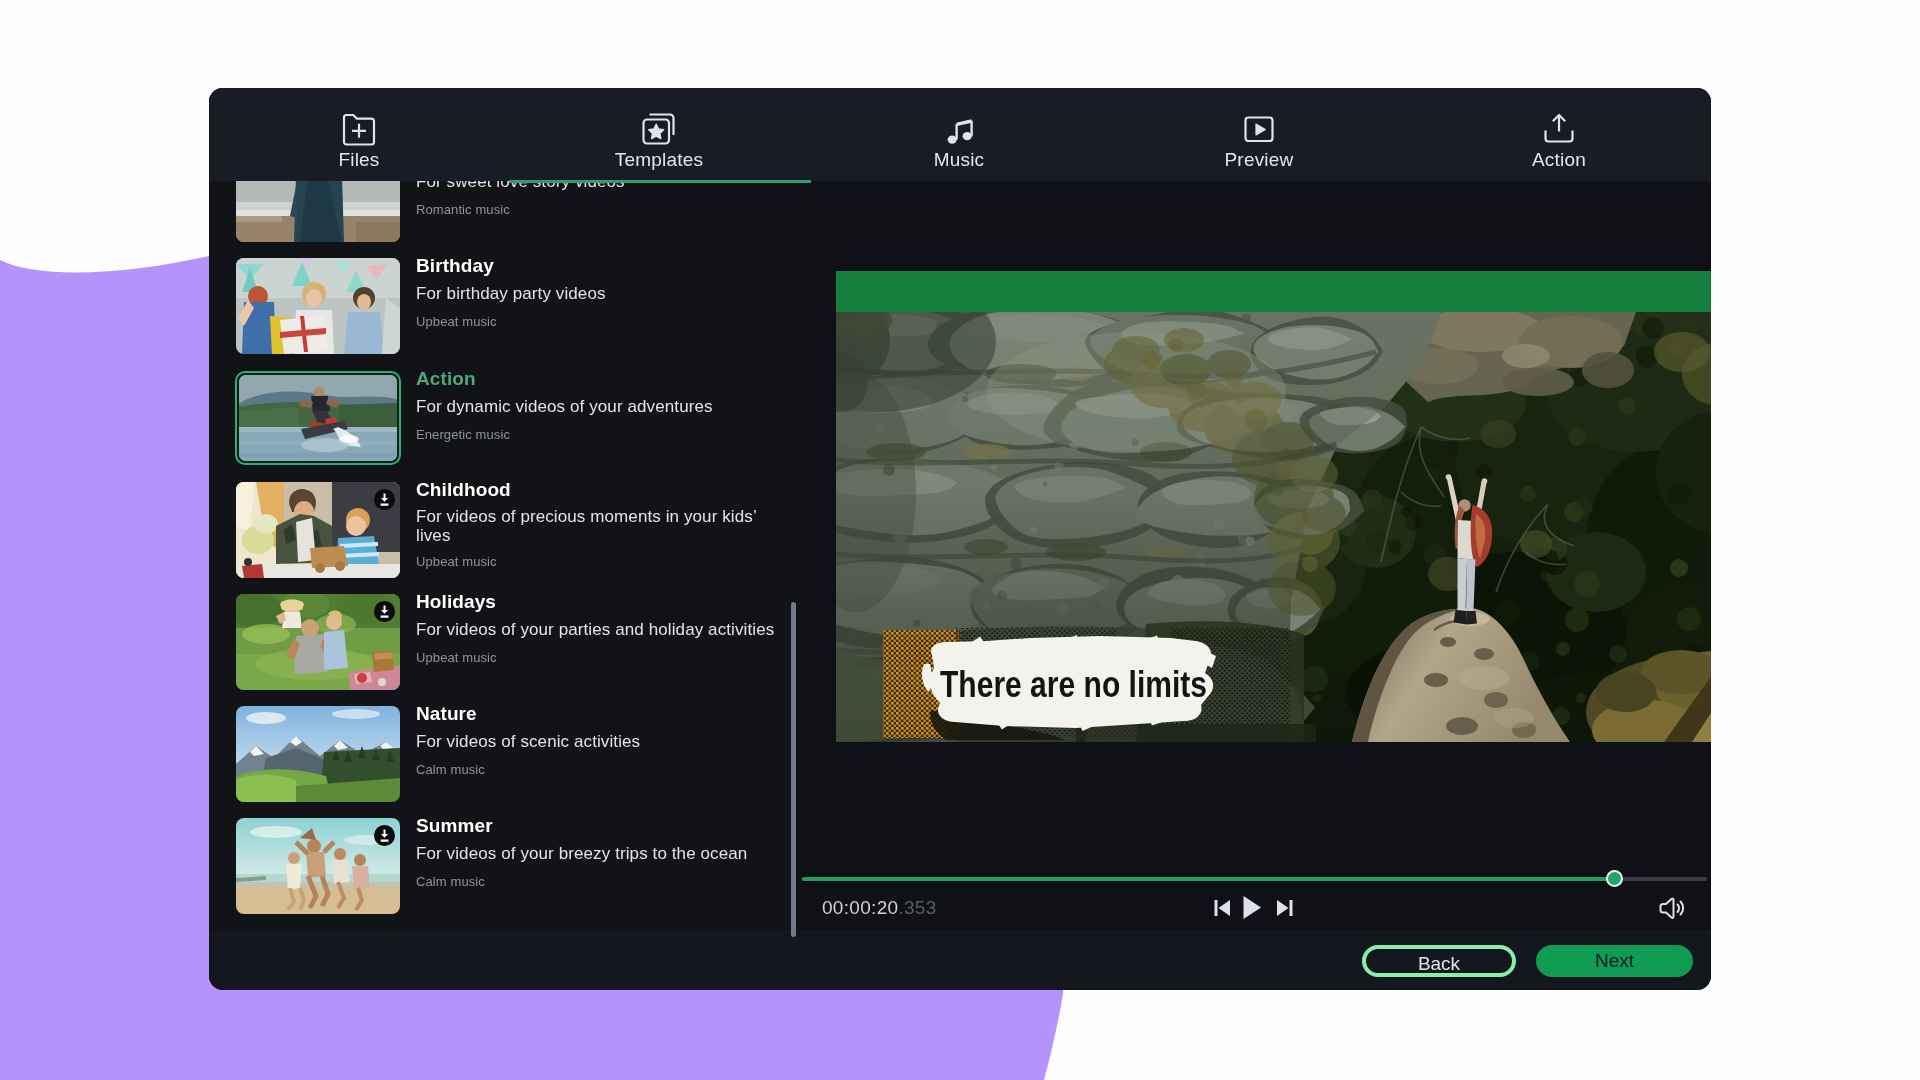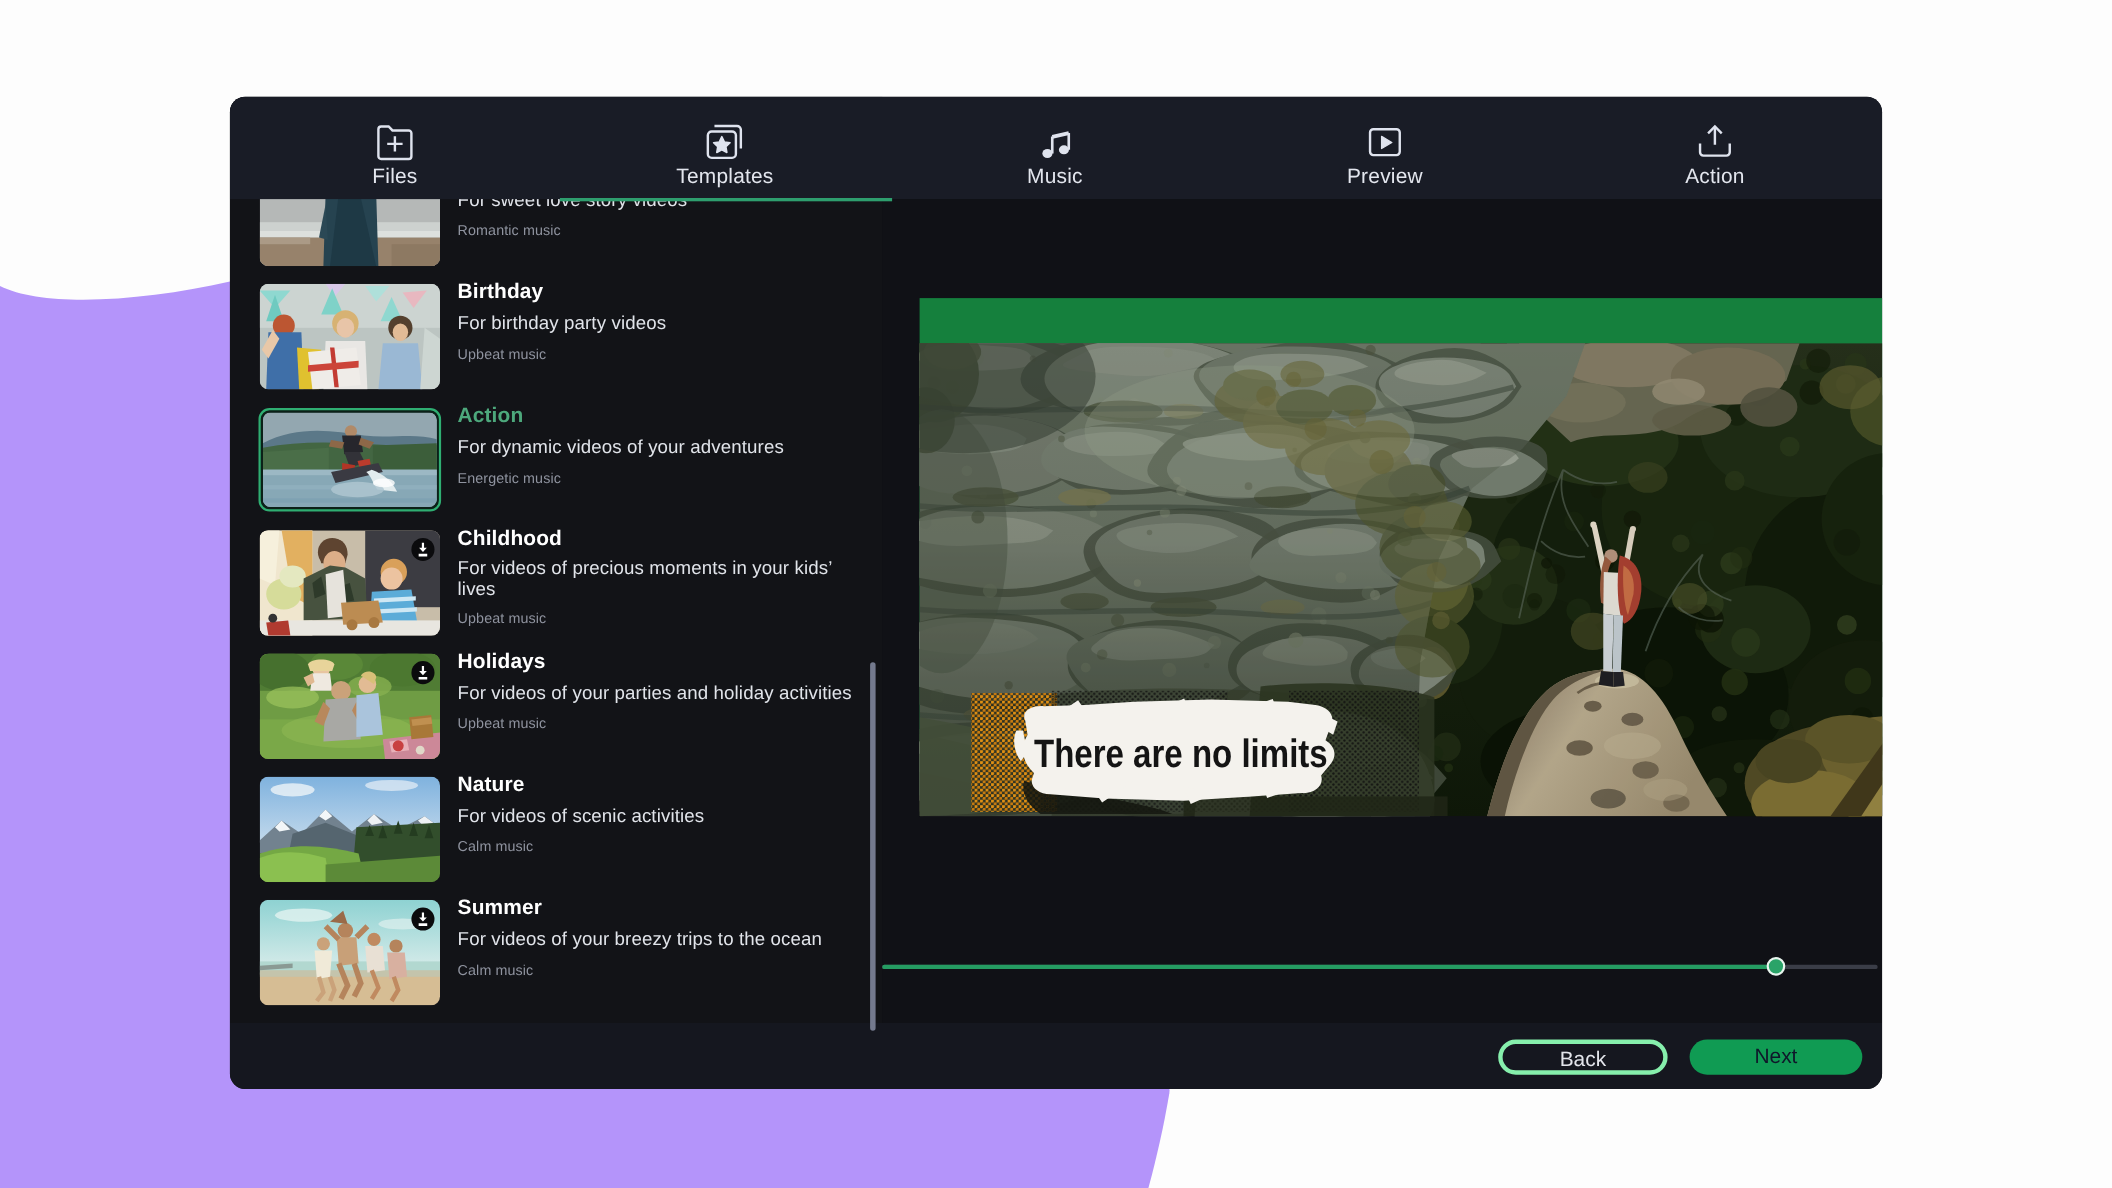--- a/index.html
+++ b/index.html
@@ -719,20 +719,39 @@
 <path d="M88 352 C84 360 86 372 92 380 L98 372 L94 352 Z" fill="#f4f2ed"></path>
 <path d="M368 338 L380 344 L376 356 L366 350 Z" fill="#f4f2ed"></path>
 <text x="104" y="385" font-family="Liberation Sans, sans-serif" font-size="36" font-weight="bold" fill="#141414" textLength="267" lengthAdjust="spacingAndGlyphs">There are no limits</text>
 </g>
 </svg>
     </div>
       </div>
     <div class="track"></div>
     <div class="trackfill"></div>
     <div class="knob"></div>
+    <div class="timerow">
+      <div class="time">00:00:20<span class="ms">.353</span></div>
+      <svg style="position:absolute;left:412px;top:6px" width="18" height="18" viewBox="0 0 18 18">
+        <rect x="0.5" y="1" width="3" height="16" fill="#dde0ea"></rect>
+        <path d="M16 1 L16 17 L4.5 9 Z" fill="#dde0ea"></path>
+      </svg>
+      <svg style="position:absolute;left:440px;top:2px" width="20" height="25" viewBox="0 0 20 25">
+        <path d="M1.5 1 L19 12.5 L1.5 24 Z" fill="#dde0ea"></path>
+      </svg>
+      <svg style="position:absolute;left:473px;top:6px" width="18" height="18" viewBox="0 0 18 18">
+        <rect x="14.5" y="1" width="3" height="16" fill="#dde0ea"></rect>
+        <path d="M2 1 L2 17 L13.5 9 Z" fill="#dde0ea"></path>
+      </svg>
+      <svg style="position:absolute;left:857px;top:3px" width="26" height="24" viewBox="0 0 26 24">
+        <path d="M4 8 C2.5 8 1.5 9 1.5 10.5 V14 C1.5 15.5 2.5 16.5 4 16.5 H7 L12.5 21.5 C13.5 22.3 14.5 21.8 14.5 20.5 V4 C14.5 2.7 13.5 2.2 12.5 3 L7 8 Z" fill="none" stroke="#dde0ea" stroke-width="2"></path>
+        <path d="M18.5 8.5 C20.5 10.5 20.5 14 18.5 16" fill="none" stroke="#dde0ea" stroke-width="2" stroke-linecap="round"></path>
+        <path d="M21.5 5.5 C25 9 25 15 21.5 18.5" fill="none" stroke="#dde0ea" stroke-width="2" stroke-linecap="round"></path>
+      </svg>
+    </div>
   </div>
 
   <div class="nav" id="nav">
     <div class="tab" style="left:0">
       <svg width="36" height="36" viewBox="0 0 36 36" fill="none" stroke="#dfe3ee" stroke-width="2.2">
         <path d="M3 31 V6.5 A2.5 2.5 0 0 1 5.5 4 H12.3 L15.8 7.6 H30.5 A2.5 2.5 0 0 1 33 10.1 V31 A2.5 2.5 0 0 1 30.5 33.5 H5.5 A2.5 2.5 0 0 1 3 31 Z"></path>
         <path d="M18 12.8 V26.8 M11 19.8 H25"></path>
       </svg>
       <div class="lbl">Files</div>
     </div>

